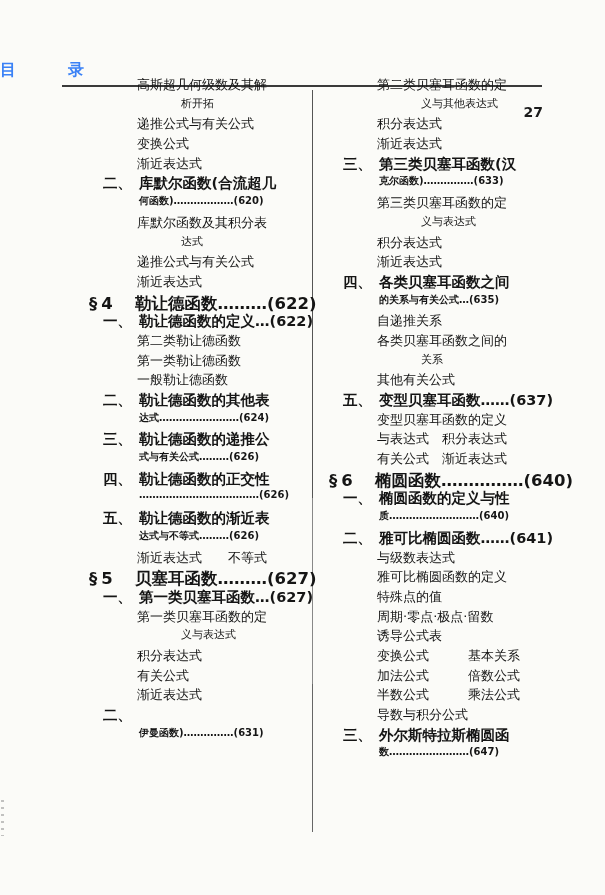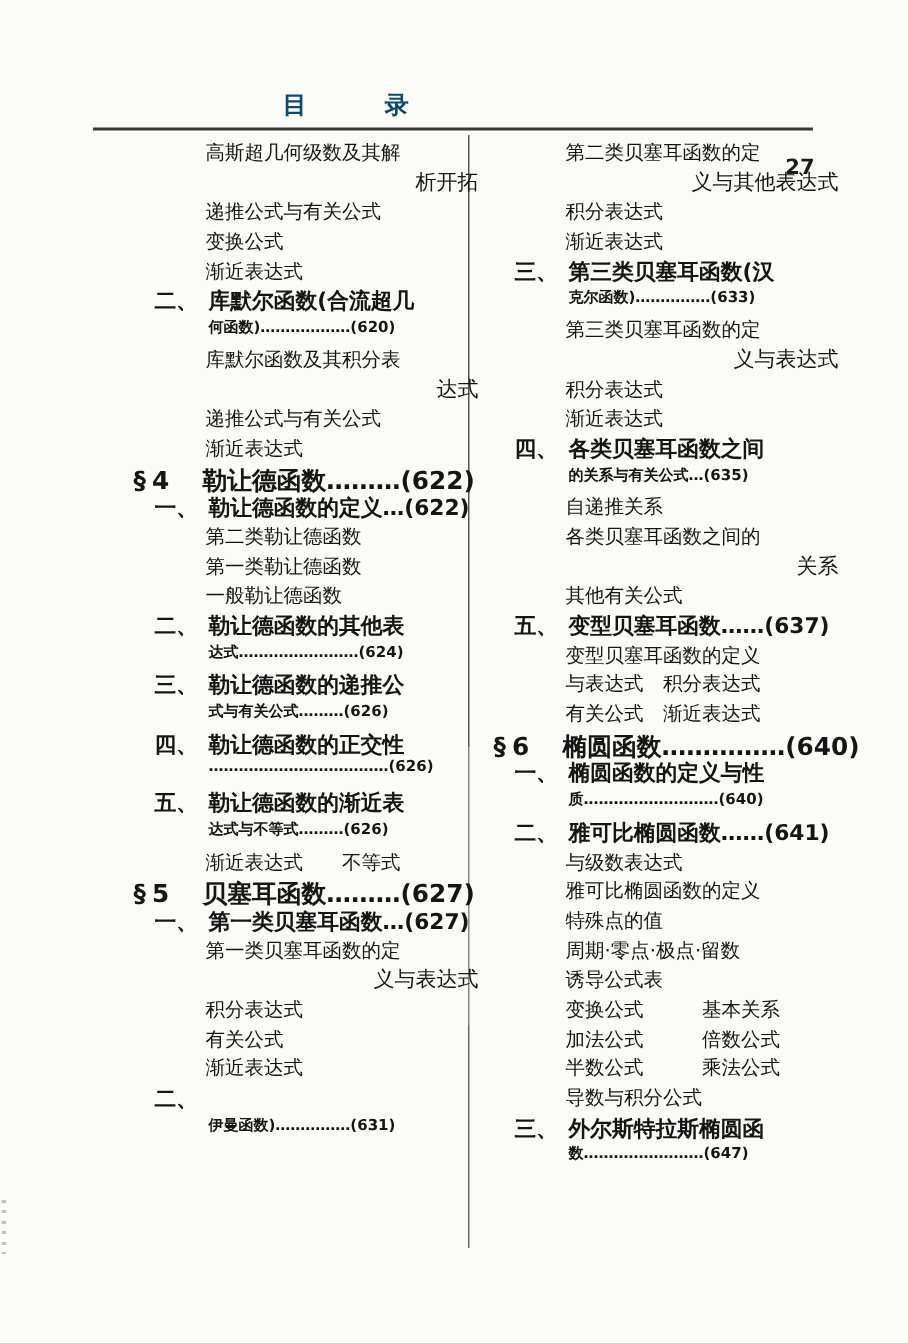--- a/index.html
+++ b/index.html
@@ -8,56 +8,56 @@
     background:#fbfbf8;
     font-family:"DejaVu Sans",sans-serif;
     color:#151515;
     position:relative;
     overflow:hidden;
   }
   .page{position:absolute;inset:0;}
   
   .header-title{
     position:absolute;top:60px;left:0;width:479px;
-    text-align:center;font-size:16px;letter-spacing:18px;
-    font-weight:bold;color:#0c4a6e;
+    text-align:left;font-size:16px;letter-spacing:18px;
+    font-weight:bold;color:#3b82f6;
   }
   .header-page-no{
     position:absolute;top:60px;right:62px;
     font-size:14px;font-weight:bold;color:#1b1b1b;margin-top:44px;
   }
   .header-rule{
     position:absolute;top:85px;left:62px;width:480px;height:2px;
     background:#3a3a3a;
   }
   
   .col-divider{
     position:absolute;left:312px;top:90px;width:1px;height:742px;
     background:linear-gradient(#555 0 55%, #888 55% 80%, #666 80% 100%);
   }
   
   .col{
-    position:absolute;top:93px;width:236px;
+    position:absolute;top:76px;width:236px;
   }
   .col-left{left:83px;}
   .col-right{left:323px;}
   .line{
     height:19.7px;
     display:flex;
     align-items:baseline;
     white-space:nowrap;
     overflow:visible;
   }
   .lvl-section{font-size:16.5px;font-weight:bold;margin-left:6px;}
   .lvl-section .num{width:46px;letter-spacing:4px;}
   .lvl-item{font-size:14.5px;font-weight:bold;margin-left:20px;}
   .lvl-item .num{width:36px;}
   .lvl-itemcont{font-size:10px;font-weight:bold;margin-left:56px;}
   .lvl-sub{font-size:13px;margin-left:54px;}
-  .lvl-sub2{font-size:14px;margin-left:98px;justify-content:flex-end;}
+  .lvl-sub2{font-size:11px;margin-left:98px;}
   .num{flex:0 0 auto;}
   .txt{flex:0 0 auto;}
   
   .scan-artifact{
     position:absolute;left:1px;top:800px;width:3px;height:36px;
     background:repeating-linear-gradient(#9a9a9a 0 2px, transparent 2px 7px);
     opacity:.6;
   }
 </style>
 </head>

